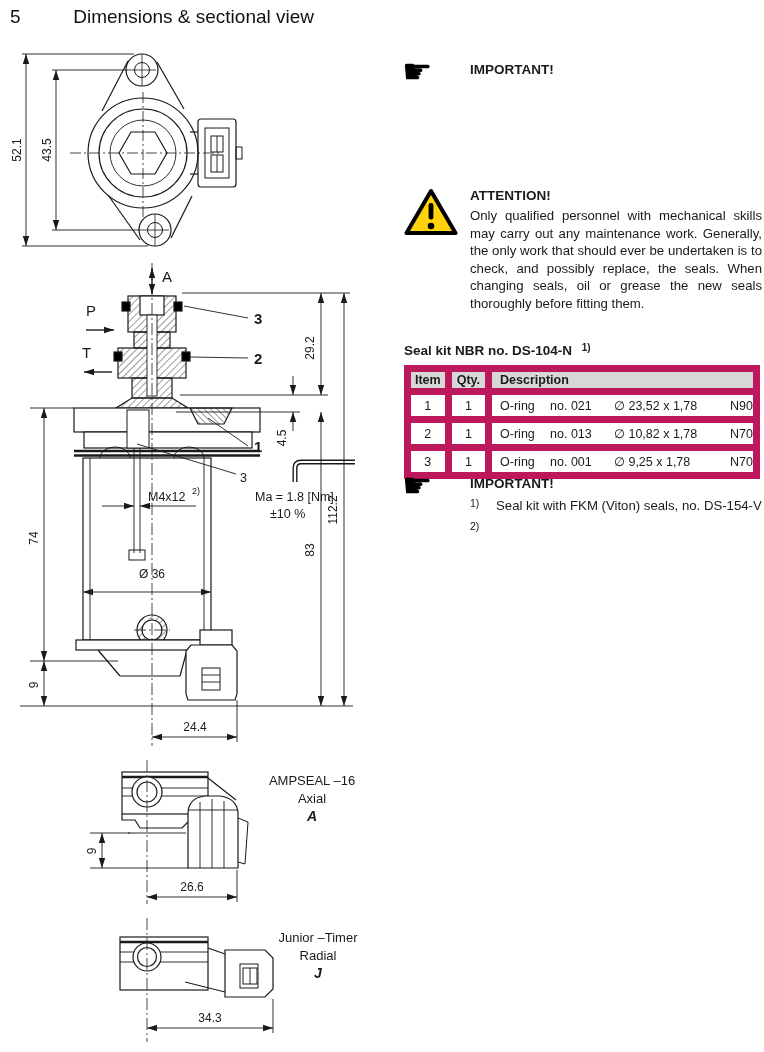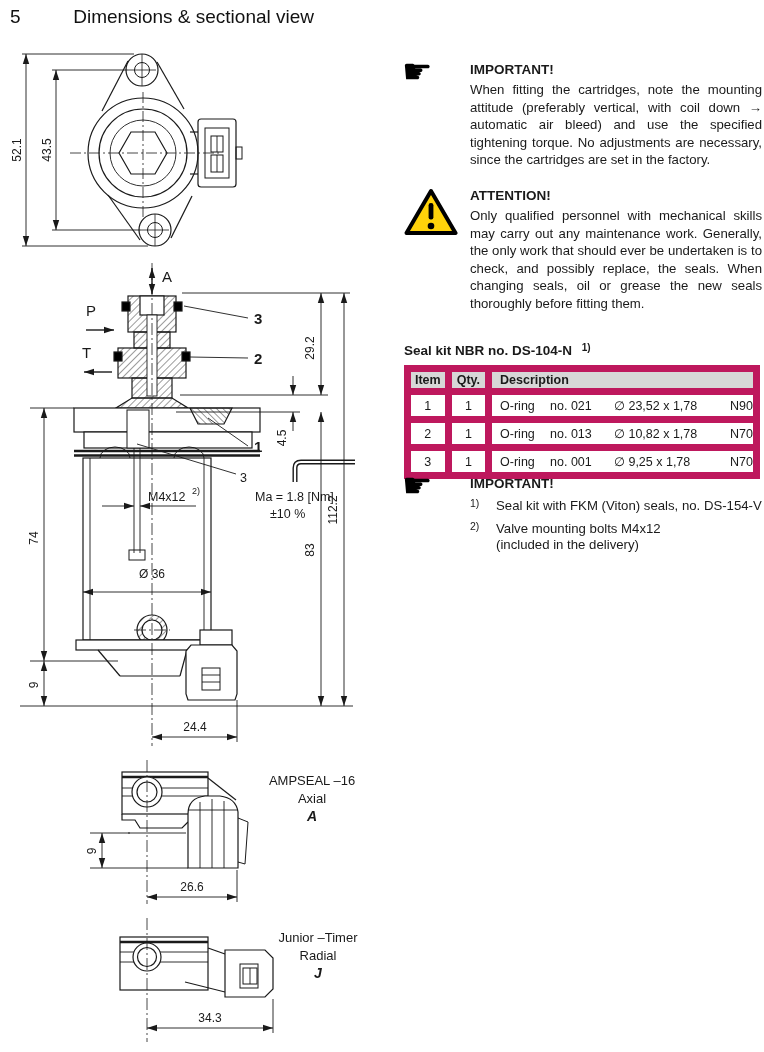--- a/index.html
+++ b/index.html
@@ -297,21 +297,20 @@
     <text class="dimtxt" x="150" y="110" text-anchor="middle">34.3</text>
     <text class="conntxt" x="258" y="30" text-anchor="middle">Junior –Timer</text>
     <text class="conntxt" x="258" y="48" text-anchor="middle">Radial</text>
     <text class="connbold" x="258" y="66" text-anchor="middle">J</text>
   </svg>
 
   <div class="notice" style="top:62px;">
     <div class="notice-icon-hand">☛</div>
     <div class="notice-content">
       <div class="notice-title">IMPORTANT!</div>
-      <div class="notice-body">When fitting the cartridges, note the mounting attitude (preferably vertical, with coil down → automatic air bleed) and use the specified tightening torque. No adjustments are necessary, since the cartridges are set in the factory.</div>
     </div>
   </div>
 
   <div class="notice" style="top:188px;">
     <div class="notice-icon-tri">
       <svg width="54" height="48" viewBox="0 0 54 48">
         <polygon points="27,3 51.5,45 2.5,45" fill="#ffd20a" stroke="#000" stroke-width="4" stroke-linejoin="round"></polygon>
         <rect x="24.6" y="15" width="4.8" height="16.5" rx="2.2" fill="#000"></rect>
         <circle cx="27" cy="38" r="3.3" fill="#000"></circle>
       </svg>
@@ -381,22 +380,18 @@
       <div class="notice-title" style="margin-bottom:7px;">IMPORTANT!</div>
       <div class="notes">
         <div class="note-row">
           <span class="note-ref">1)</span>
           <span>
             <span>Seal kit with FKM (Viton) seals, no. DS-154-V</span>
           </span>
         </div>
         <div class="note-row">
           <span class="note-ref">2)</span>
-          <span>
-            <span style="display:block">Valve mounting bolts M4x12</span>
-            <span style="display:block">(included in the delivery)</span>
-          </span>
         </div>
       </div>
     </div>
   </div>
 
 </div>
 
 </body></html>

